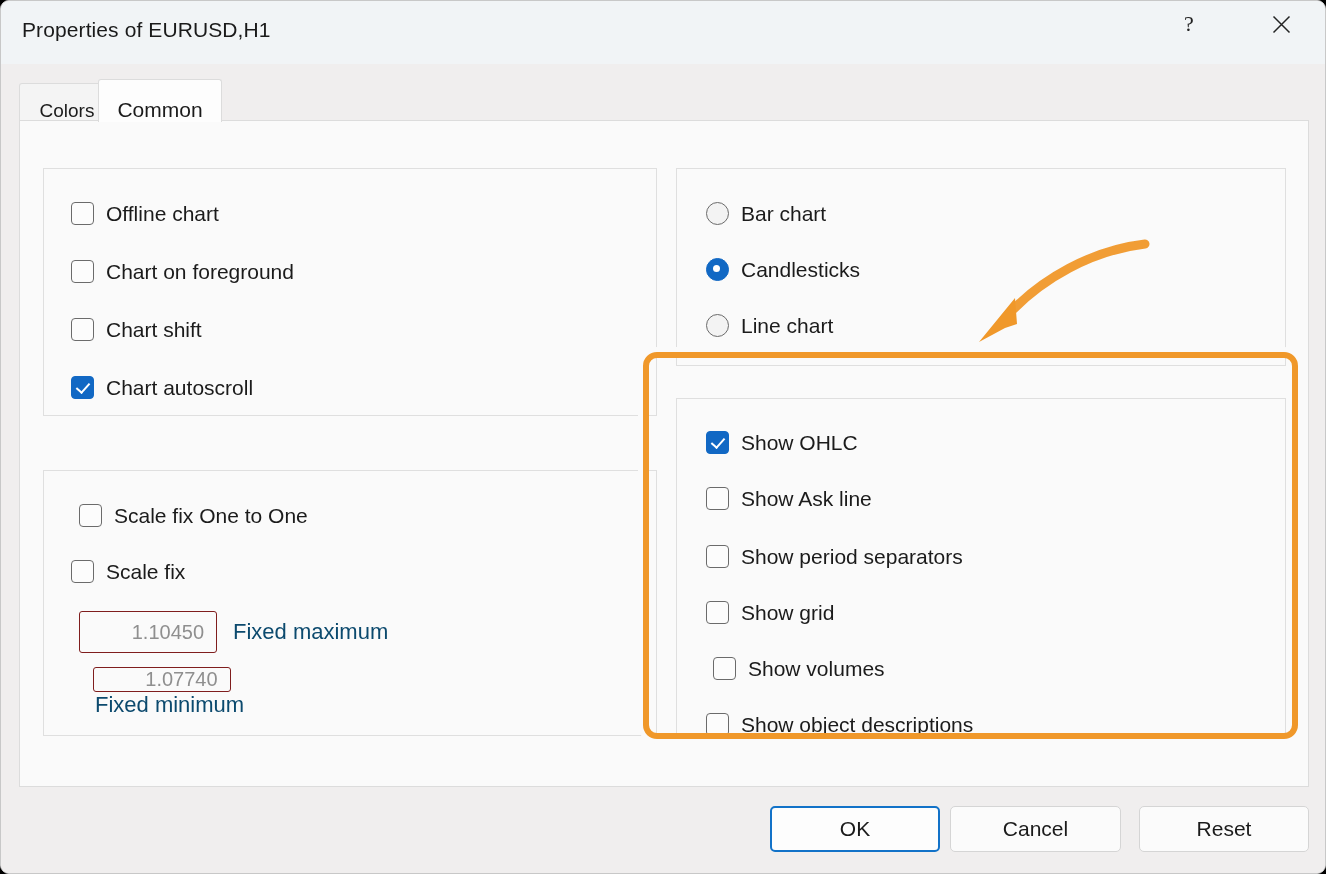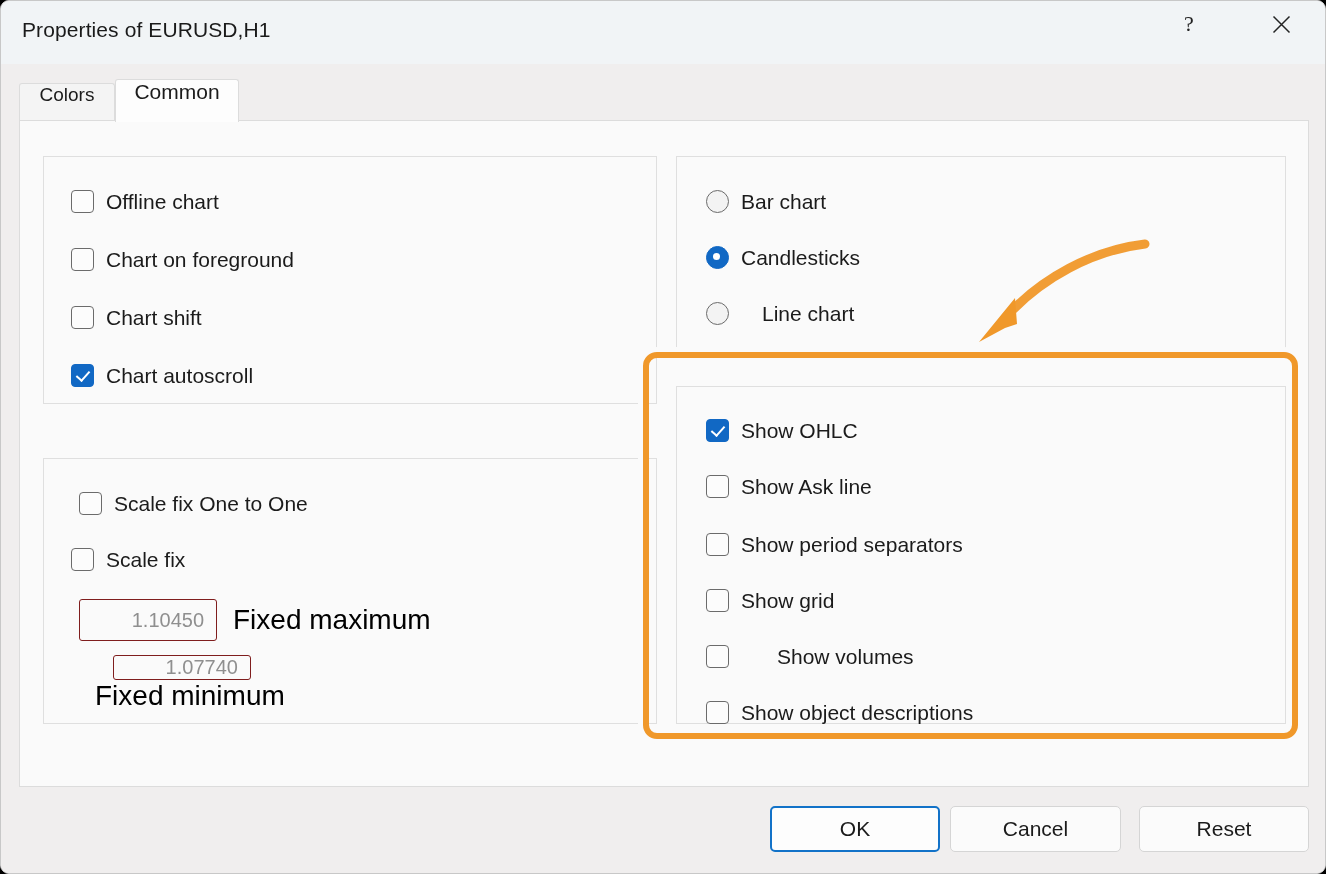--- a/index.html
+++ b/index.html
@@ -72,37 +72,37 @@
     top: 76px;
     width: 1290px;
     height: 45px;
   }
   .tab {
     position: absolute;
     bottom: 0;
     height: 43px;
     box-sizing: border-box;
     display: flex;
-    align-items: flex-start;
+    align-items: flex-end;
     justify-content: center;
     border: 1px solid #dcdcdc;
     border-bottom: none;
     border-top-left-radius: 3px;
     border-top-right-radius: 3px;
     color: #1b1b1b;
   }
   #tab-colors {
     left: 0;
     width: 96px;
     height: 39px;
     background: #f4f4f4;
     font-size: 19px;
   }
   #tab-common {
-    left: 96px;
+    left: 79px;
     width: 124px;
     height: 43px;
     background: #fdfdfd;
     font-size: 21px;
     border-color: #dcdcdc;
     z-index: 3;
   }
 
   
   #panel {
@@ -115,20 +115,21 @@
     background: #fafafa;
     border: 1px solid #dcdcdc;
   }
 
   
   .groupbox {
     position: absolute;
     box-sizing: border-box;
     background: #fafafa;
     border: 1px solid #dfdfdf;
+    margin-top: 12px;
   }
   #group-chart-opts   { left: 23px;  top: 35px;  width: 614px; height: 248px; }
   #group-scale        { left: 23px;  top: 337px; width: 614px; height: 266px; }
   #group-charttype    { left: 656px; top: 35px;  width: 610px; height: 198px; }
   #group-show         { left: 656px; top: 265px; width: 610px; height: 338px; }
 
   
   .opt-row {
     position: absolute;
     display: flex;
@@ -212,22 +213,22 @@
     border-radius: 3px;
     display: flex;
     align-items: center;
     justify-content: flex-end;
     padding-right: 12px;
     font-size: 20px;
     color: #8f8f8f;
   }
   .fld-caption {
     margin-left: 16px;
-    font-size: 28px;
-    color: #000000;
+    font-size: 22px;
+    color: #0c4a6e;
     white-space: nowrap;
   }
 
   
   #highlight-box {
     position: absolute;
     left: 642px;
     top: 351px;
     width: 655px;
     height: 387px;
@@ -363,21 +364,21 @@
       <div class="opt-row" style="left:29px; top:29px;">
         <span class="rb"></span>
         <span class="opt-label">Bar chart</span>
       </div>
 
       <div class="opt-row" style="left:29px; top:85px;">
         <span class="rb selected"></span>
         <span class="opt-label">Candlesticks</span>
       </div>
 
-      <div class="opt-row" style="left:29px; top:141px;gap:21px;">
+      <div class="opt-row" style="left:29px; top:141px;">
         <span class="rb"></span>
         <span class="opt-label">Line chart</span>
       </div>
     </div>
 
     <div class="groupbox" id="group-show">
 
       <div class="opt-row" style="left:29px; top:28px;">
         <span class="cb checked"></span>
         <span class="opt-label">Show OHLC</span>
@@ -391,21 +392,21 @@
       <div class="opt-row" style="left:29px; top:142px;">
         <span class="cb"></span>
         <span class="opt-label">Show period separators</span>
       </div>
 
       <div class="opt-row" style="left:29px; top:198px;">
         <span class="cb"></span>
         <span class="opt-label">Show grid</span>
       </div>
 
-      <div class="opt-row" style="left:29px; top:254px;gap:36px;">
+      <div class="opt-row" style="left:36px; top:254px;">
         <span class="cb"></span>
         <span class="opt-label">Show volumes</span>
       </div>
 
       <div class="opt-row" style="left:29px; top:310px;">
         <span class="cb"></span>
         <span class="opt-label">Show object descriptions</span>
       </div>
     </div>
   </div>

